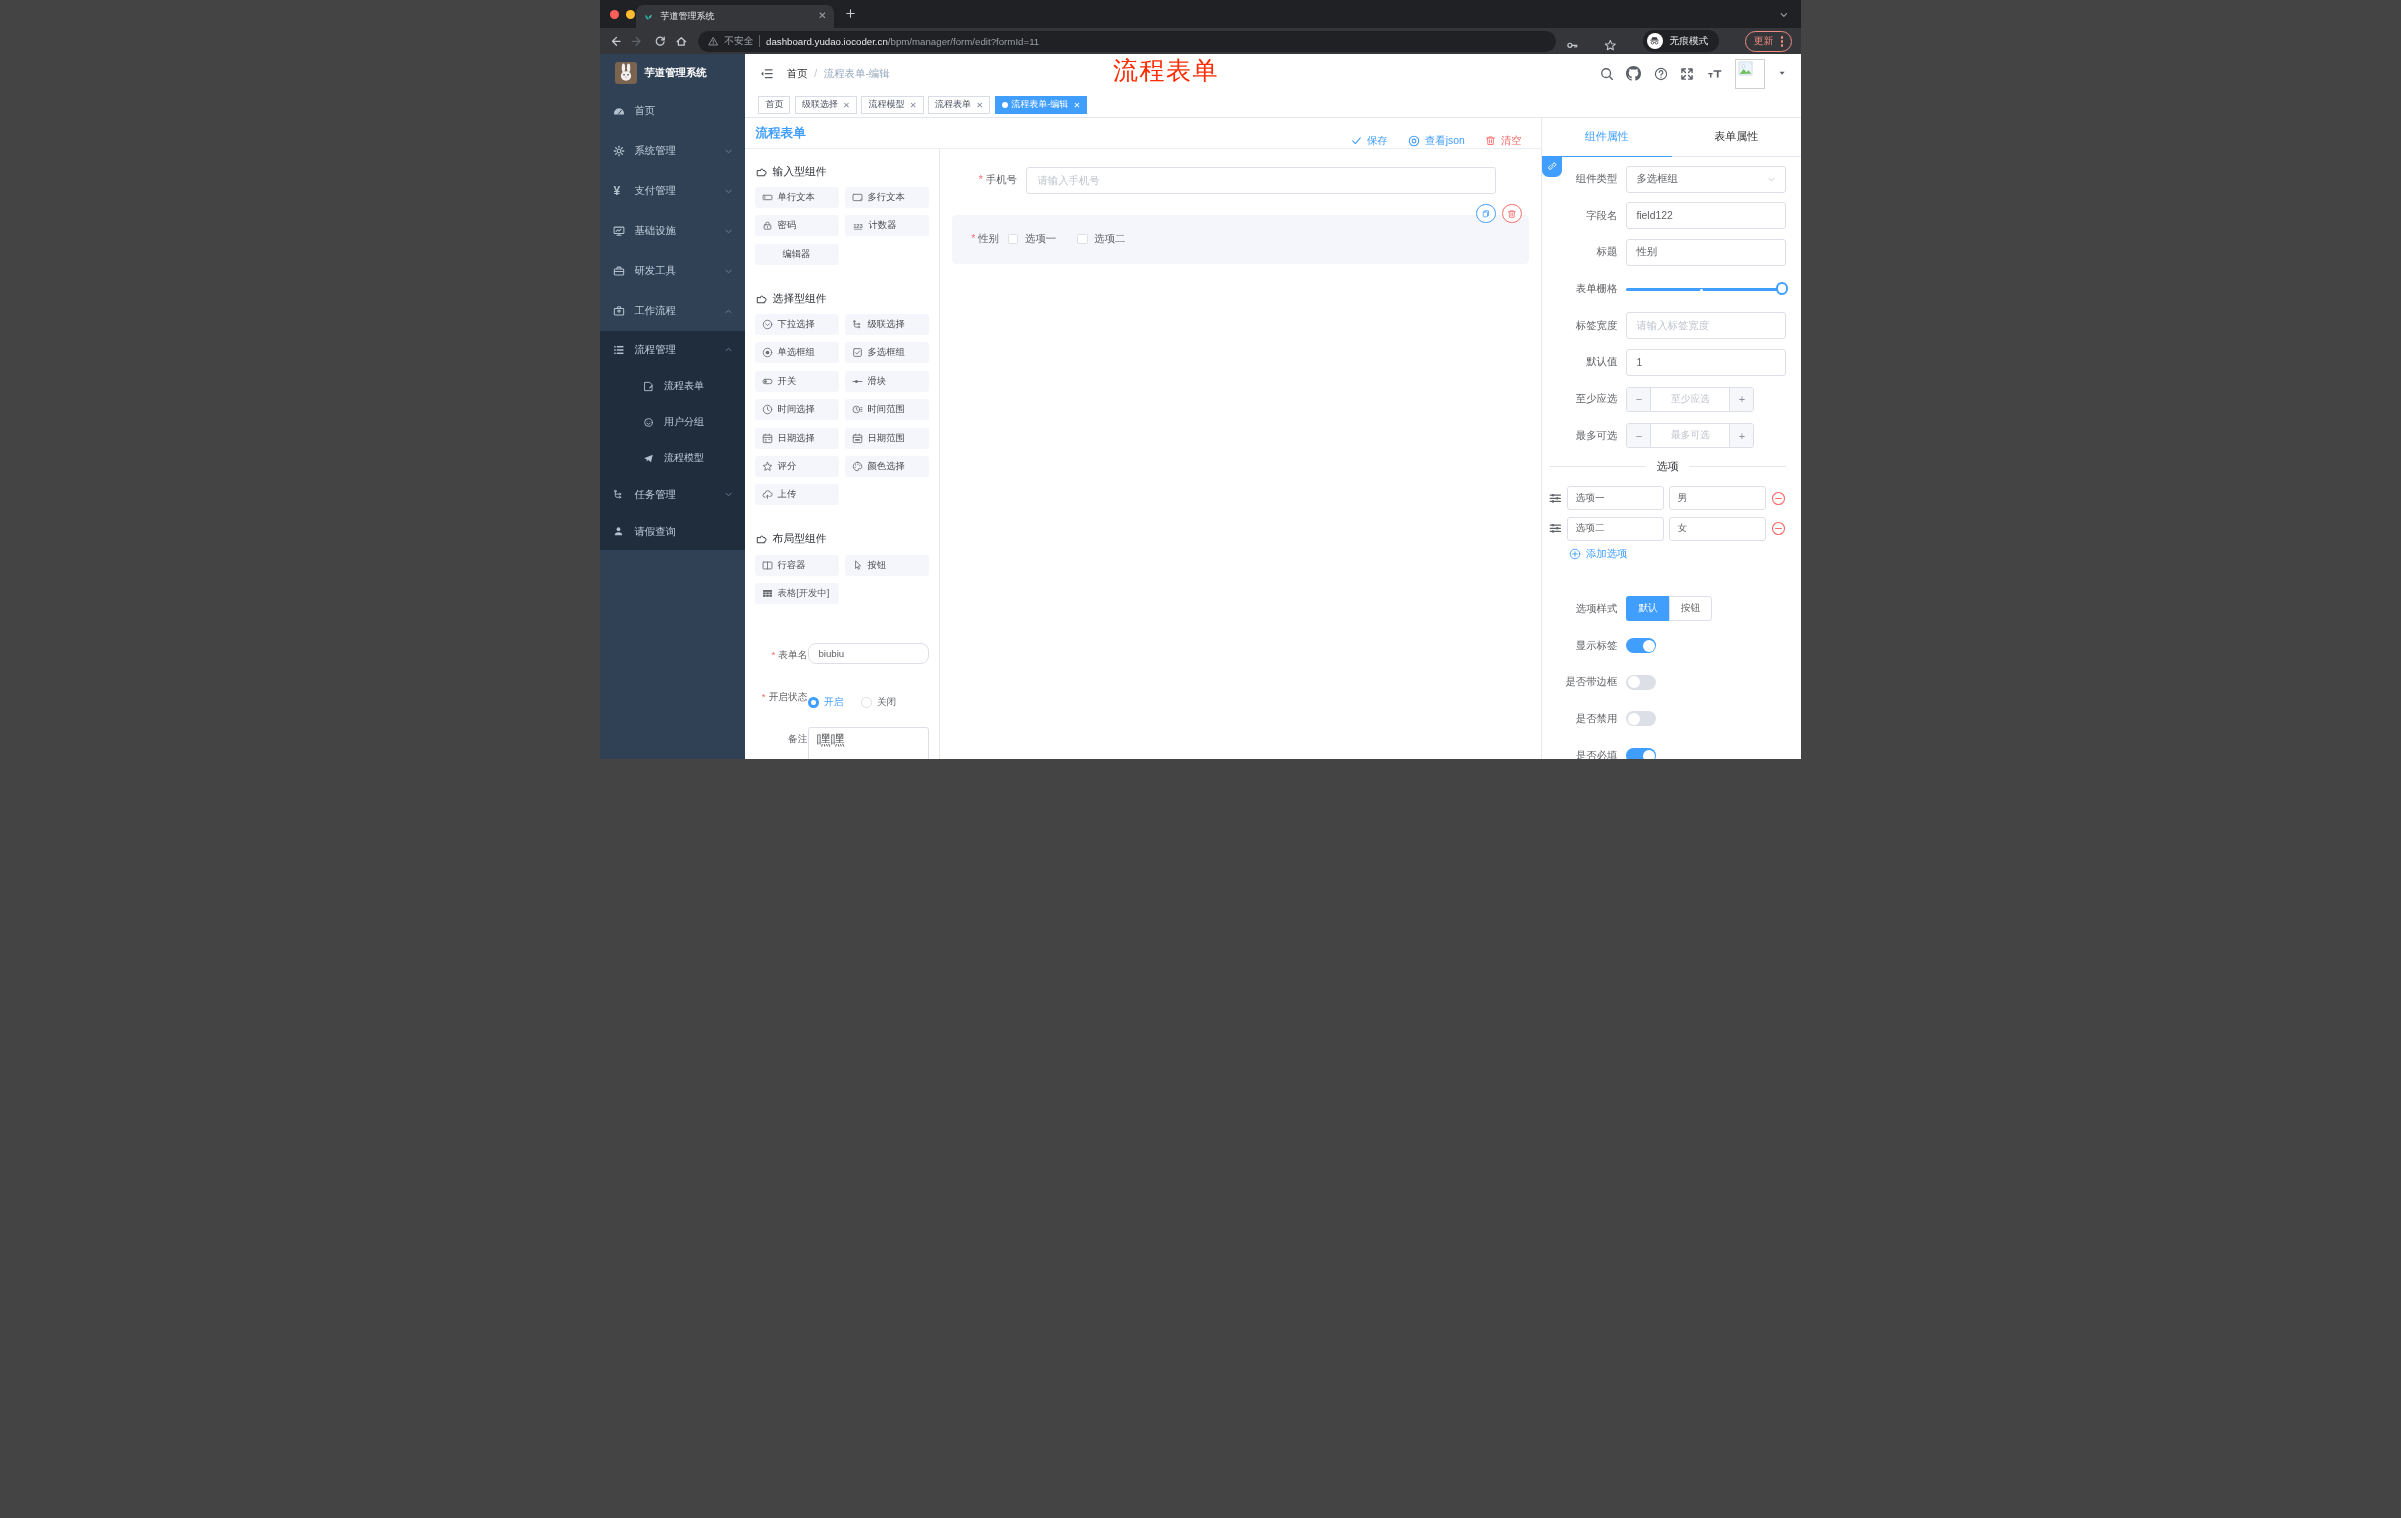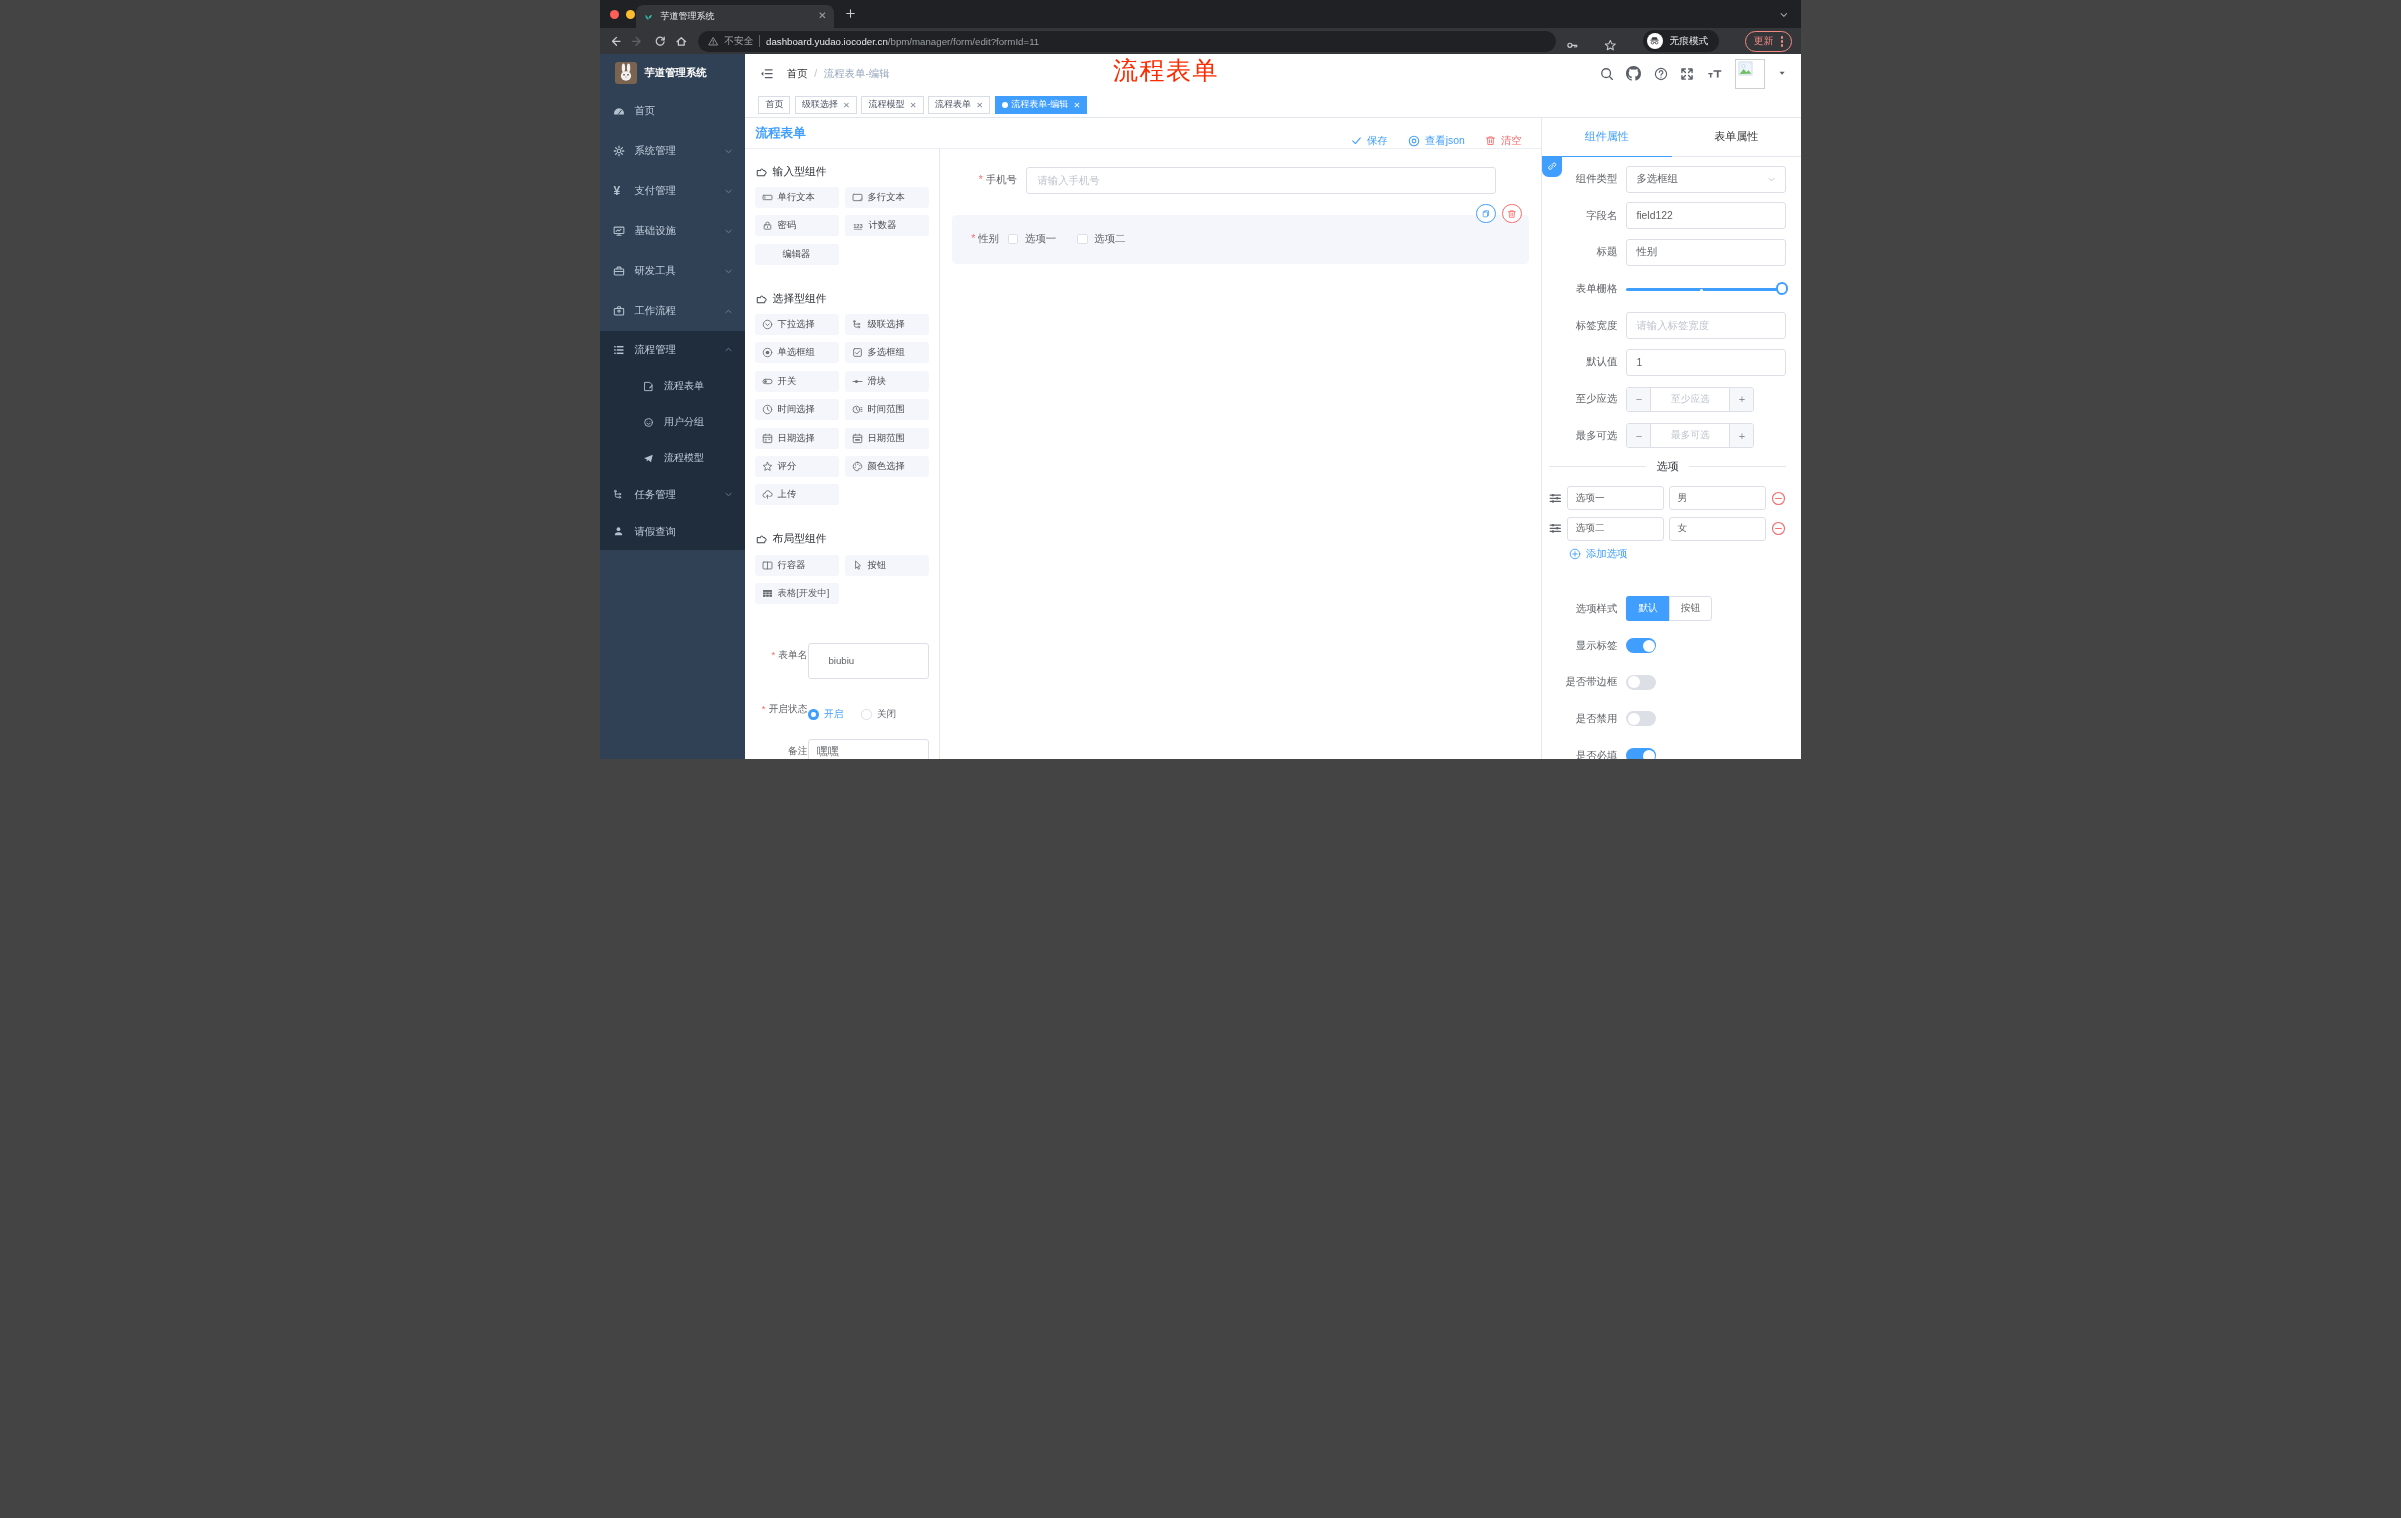--- a/index.html
+++ b/index.html
@@ -73,28 +73,28 @@
   .chips{display:grid;grid-template-columns:1fr 1fr;gap:7.4px 6.7px}
   .chip{height:21px;background:#f5f6fb;border-radius:3px;display:flex;align-items:center;padding:0 3.7px 0 6.7px;gap:4.5px;color:#47494e;font-size:9.3px}
   .chip .ic{color:#6e7277;flex-shrink:0}
   .chip.noicon{padding-left:27px}
   .chip .dark{color:#5b5e63}
 
   .meta{margin-top:39px}
   .mrow{display:flex;align-items:flex-start;margin-bottom:18px}
   .mlabel{width:52px;text-align:right;color:#606266;margin-right:1px;line-height:24px;flex-shrink:0;font-size:9.7px;white-space:nowrap}
   .req::before{content:"*";color:#f56c6c;margin-right:3px}
-  .minput{flex:1;min-width:0;height:36px;border:0.7px solid #dcdfe6;border-radius:3px;padding:0 19px;font-size:9.7px;color:#606266;outline:none;width:100%}
+  .minput{flex:1;min-width:0;height:21px;border:0.7px solid #dcdfe6;border-radius:8px;padding:0 9px;font-size:9.7px;color:#606266;outline:none;width:100%}
   .mradios{display:flex;align-items:flex-end;height:24px}
   .radio{display:flex;align-items:center;gap:5.2px;margin-right:18px;color:#606266}
   .rdot{width:10.4px;height:10.4px;border:0.7px solid #dcdfe6;border-radius:50%;background:#fff;flex-shrink:0}
   .rdot.on{border:3px solid #409eff}
   .radio.sel span{color:#409eff}
   .mtextwrap{position:relative;flex:1}
-  .mtext{width:100%;height:56px;border:0.7px solid #dcdfe6;border-radius:3px;padding:4.5px 7.4px;font-size:11px;color:#606266;resize:none;outline:none;font-family:Liberation Sans, sans-serif}
+  .mtext{width:100%;height:56px;border:0.7px solid #dcdfe6;border-radius:3px;padding:4.5px 7.4px;font-size:14px;color:#606266;resize:none;outline:none;font-family:Liberation Sans, sans-serif}
 
   
   .canvas{flex:1;display:flex;flex-direction:column;min-width:0}
   .canvas-toolbar{height:31px;border-bottom:0.7px solid #ebeef2;display:flex;align-items:flex-end;justify-content:flex-end;gap:20px;padding-right:19.3px;font-size:10.4px;flex-shrink:0}
   .tbtn{color:#409eff;display:flex;gap:5.2px;align-items:center;cursor:pointer}
   .tbtn.danger{color:#f56c6c}
   .canvas-body{padding:18px 12px 0;position:relative}
   .frow{display:flex;align-items:center;margin-right:33px}
   .flabel{width:74px;text-align:right;color:#606266;font-size:10.4px;padding-right:9px;flex-shrink:0;white-space:nowrap}
   .finput{flex:1;height:27px;border:0.7px solid #dcdfe6;border-radius:3px;padding:0 10.4px;font-size:10.4px;color:#606266;outline:none;min-width:0}

